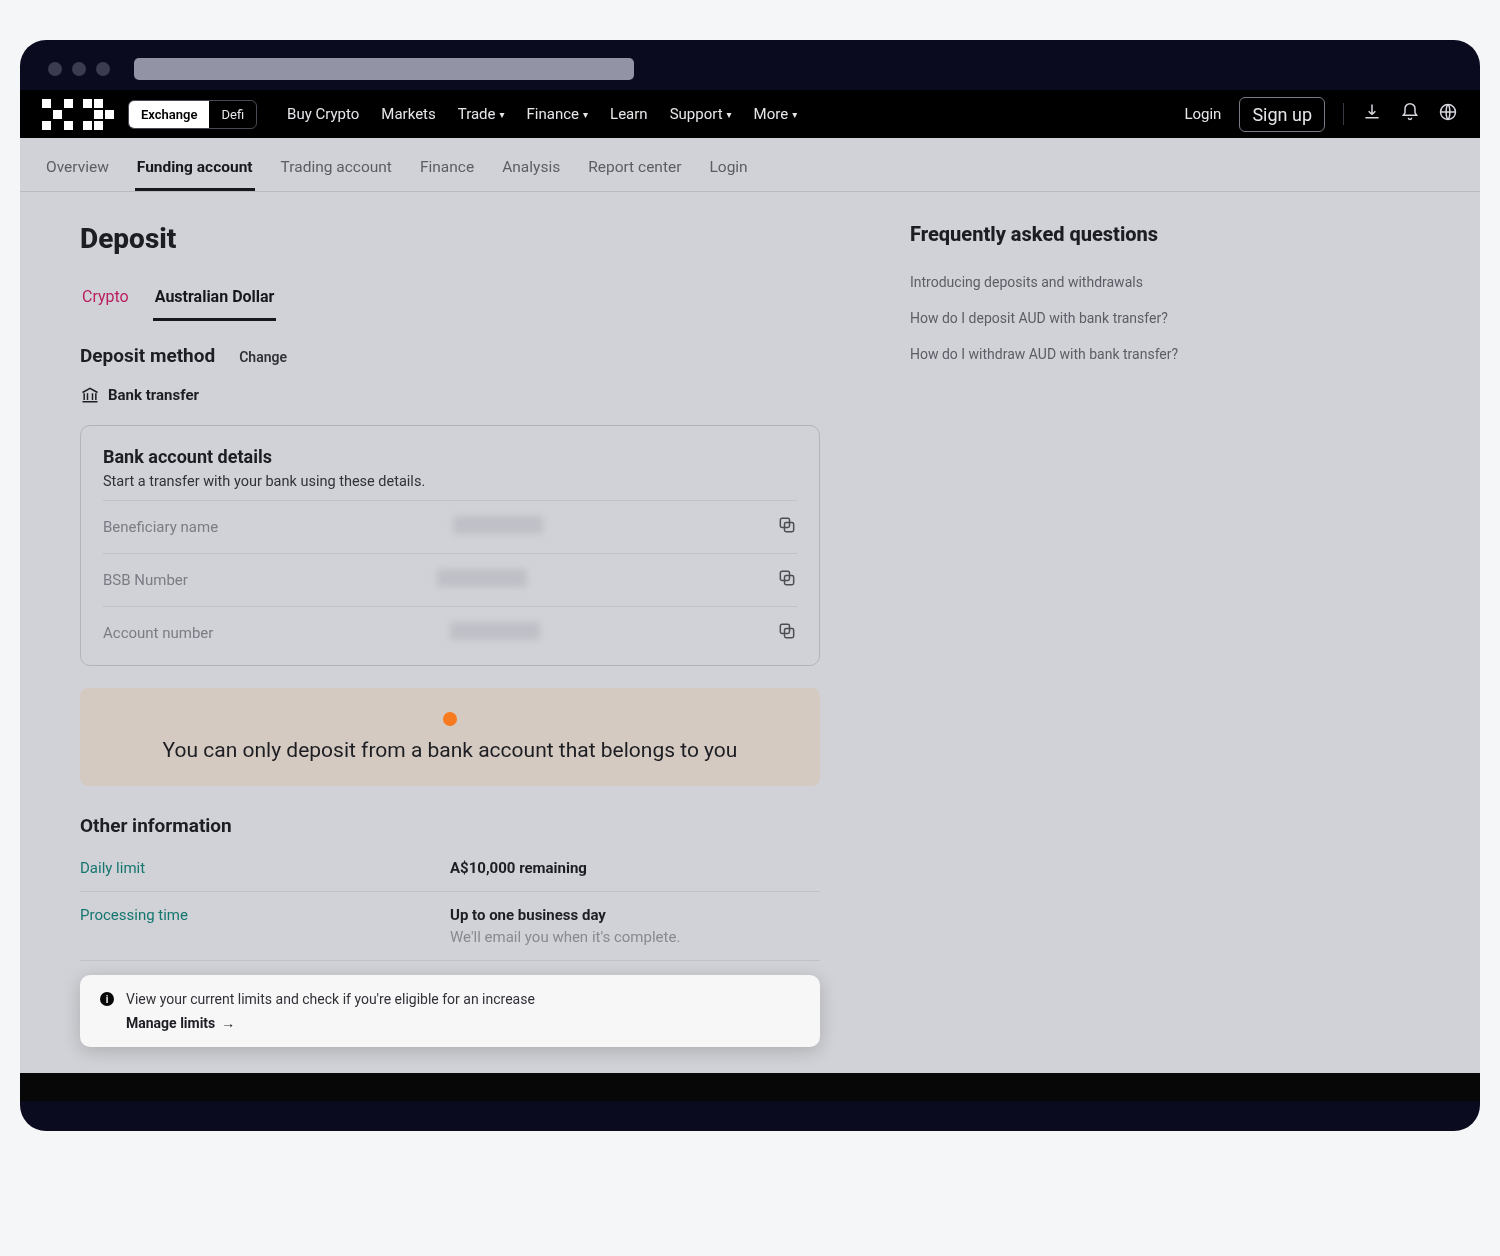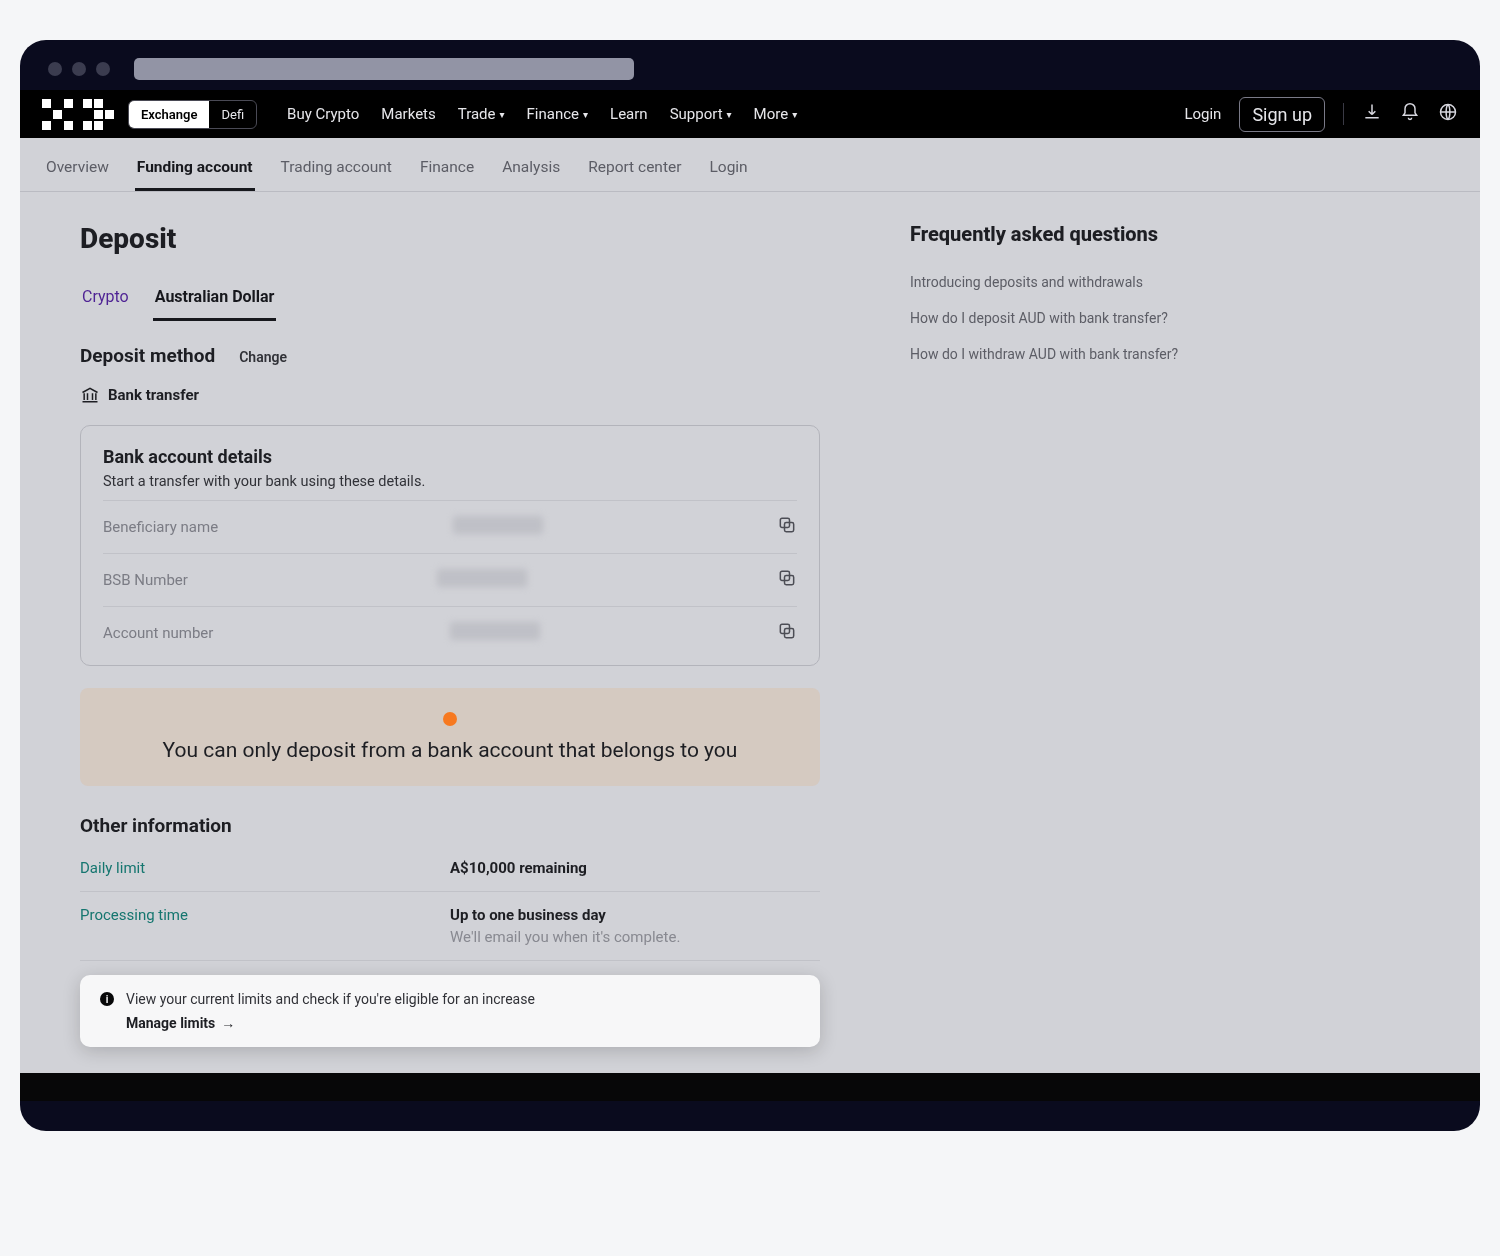--- a/index.html
+++ b/index.html
@@ -25,21 +25,21 @@
   .icon-btn svg { width:20px; height:20px; stroke:#d6d6de; fill:none; stroke-width:1.8; }
   .app-body { background:#d7d8dc; position:relative; }
   .subtabs { display:flex; gap:24px; padding:14px 24px 0 24px; border-bottom:1px solid #bfc0c6; font-size:15.5px; color:#5b5c64; }
   .subtab { padding:6px 2px 12px 2px; cursor:pointer; }
   .subtab.active { color:#121317; font-weight:700; border-bottom:3px solid #121317; }
   .page { display:flex; padding:30px 60px 0 60px; gap:90px; }
   .left { flex:0 0 740px; }
   .right { flex:0 0 280px; }
   h1.deposit { font-size:28px; font-weight:800; color:#18191d; margin-bottom:24px; }
   .dtabs { display:flex; gap:22px; border-bottom:1px solid transparent; margin-bottom:22px; }
-  .dtab { padding:8px 2px 12px 2px; font-size:16px; color:#4c1d95; cursor:pointer; border-bottom:3px solid transparent; }
+  .dtab { padding:8px 2px 12px 2px; font-size:16px; color:#be185d; cursor:pointer; border-bottom:3px solid transparent; }
   .dtab.active { color:#121317; font-weight:700; border-bottom:3px solid #121317; }
   .method-row { display:flex; align-items:baseline; gap:24px; margin-bottom:18px; }
   .method-title { font-size:19px; font-weight:700; color:#18191d; }
   .change { font-size:14px; font-weight:600; color:#2d2e33; cursor:pointer; }
   .bank-row { display:flex; align-items:center; gap:8px; font-weight:700; font-size:15px; color:#18191d; margin-bottom:20px; }
   .bank-row svg { width:20px; height:20px; stroke:#18191d; fill:none; stroke-width:1.8; }
   .details-card { border:1px solid #b7b8bf; border-radius:10px; padding:20px 22px 6px 22px; }
   .details-card h3 { font-size:18px; font-weight:700; color:#18191d; margin-bottom:6px; }
   .details-card .sub { font-size:14.5px; color:#2d2e33; margin-bottom:10px; }
   .drow { display:flex; align-items:center; justify-content:space-between; padding:14px 0; border-top:1px solid #c6c7cd; }

